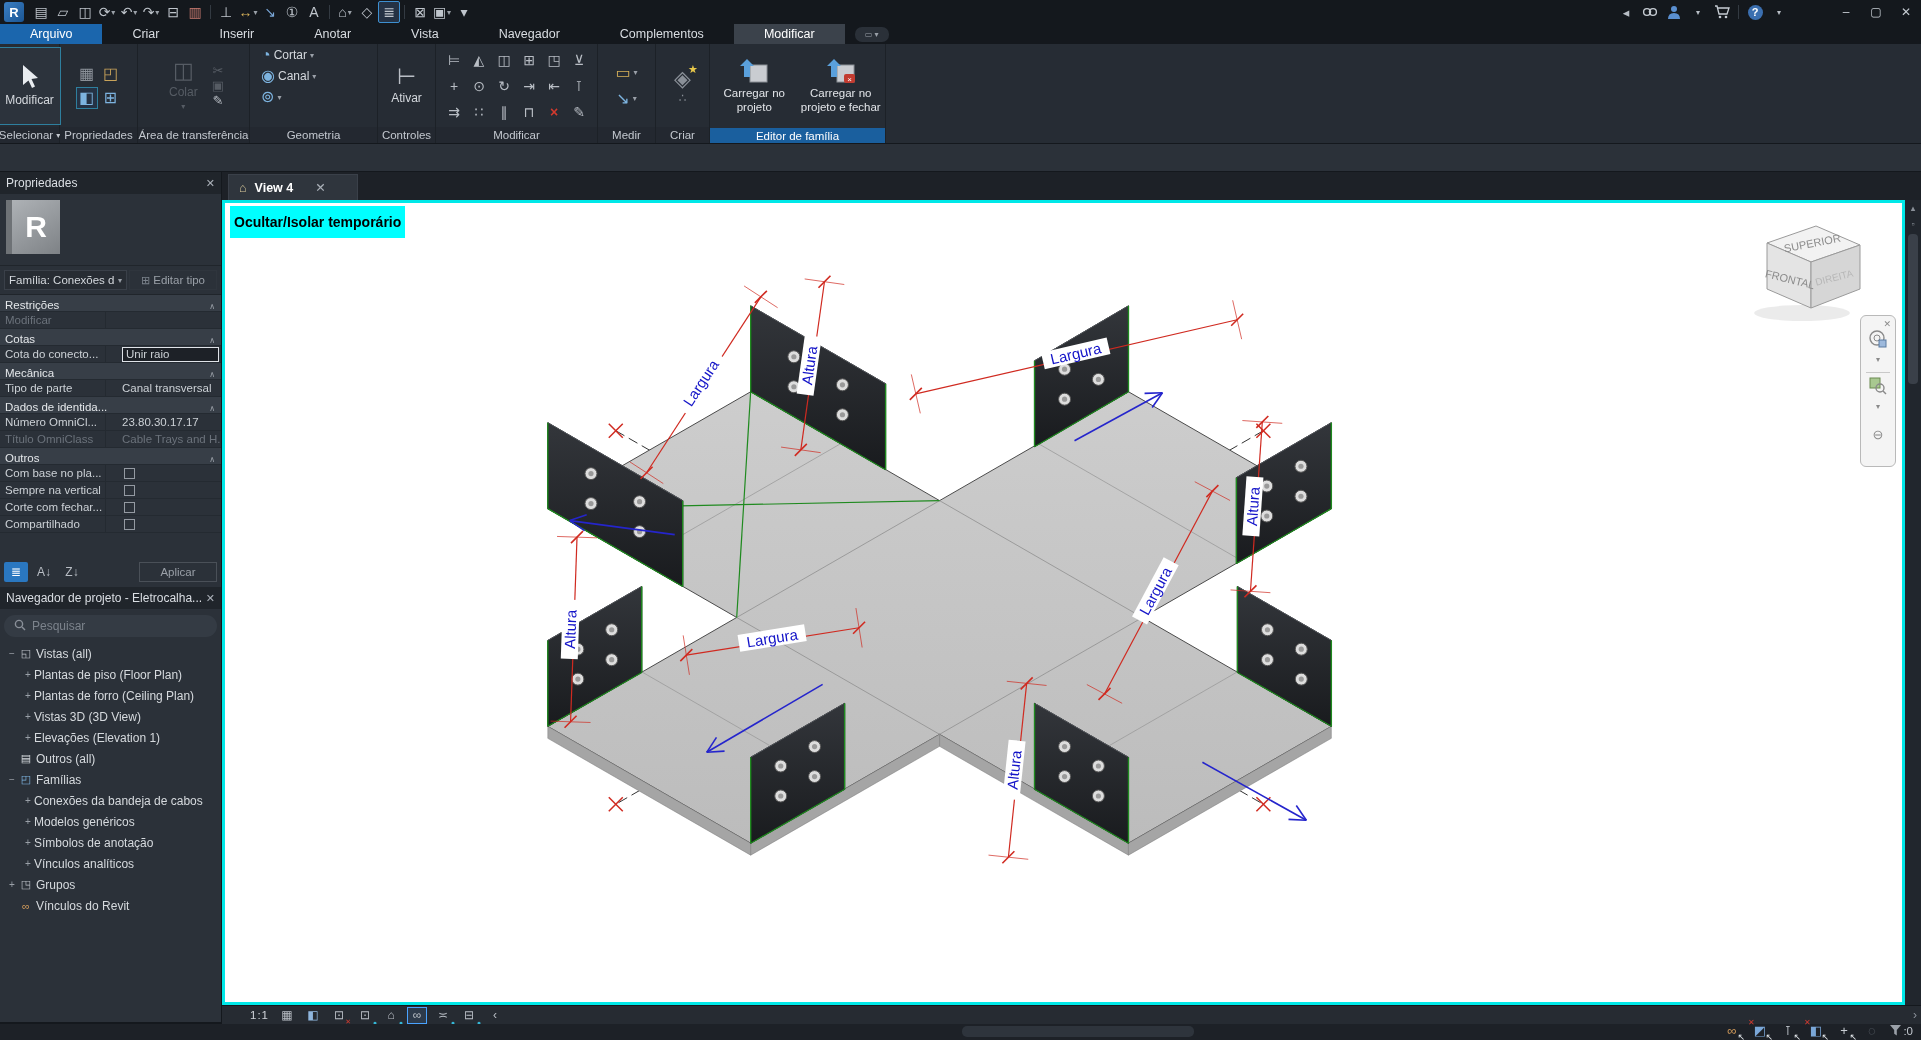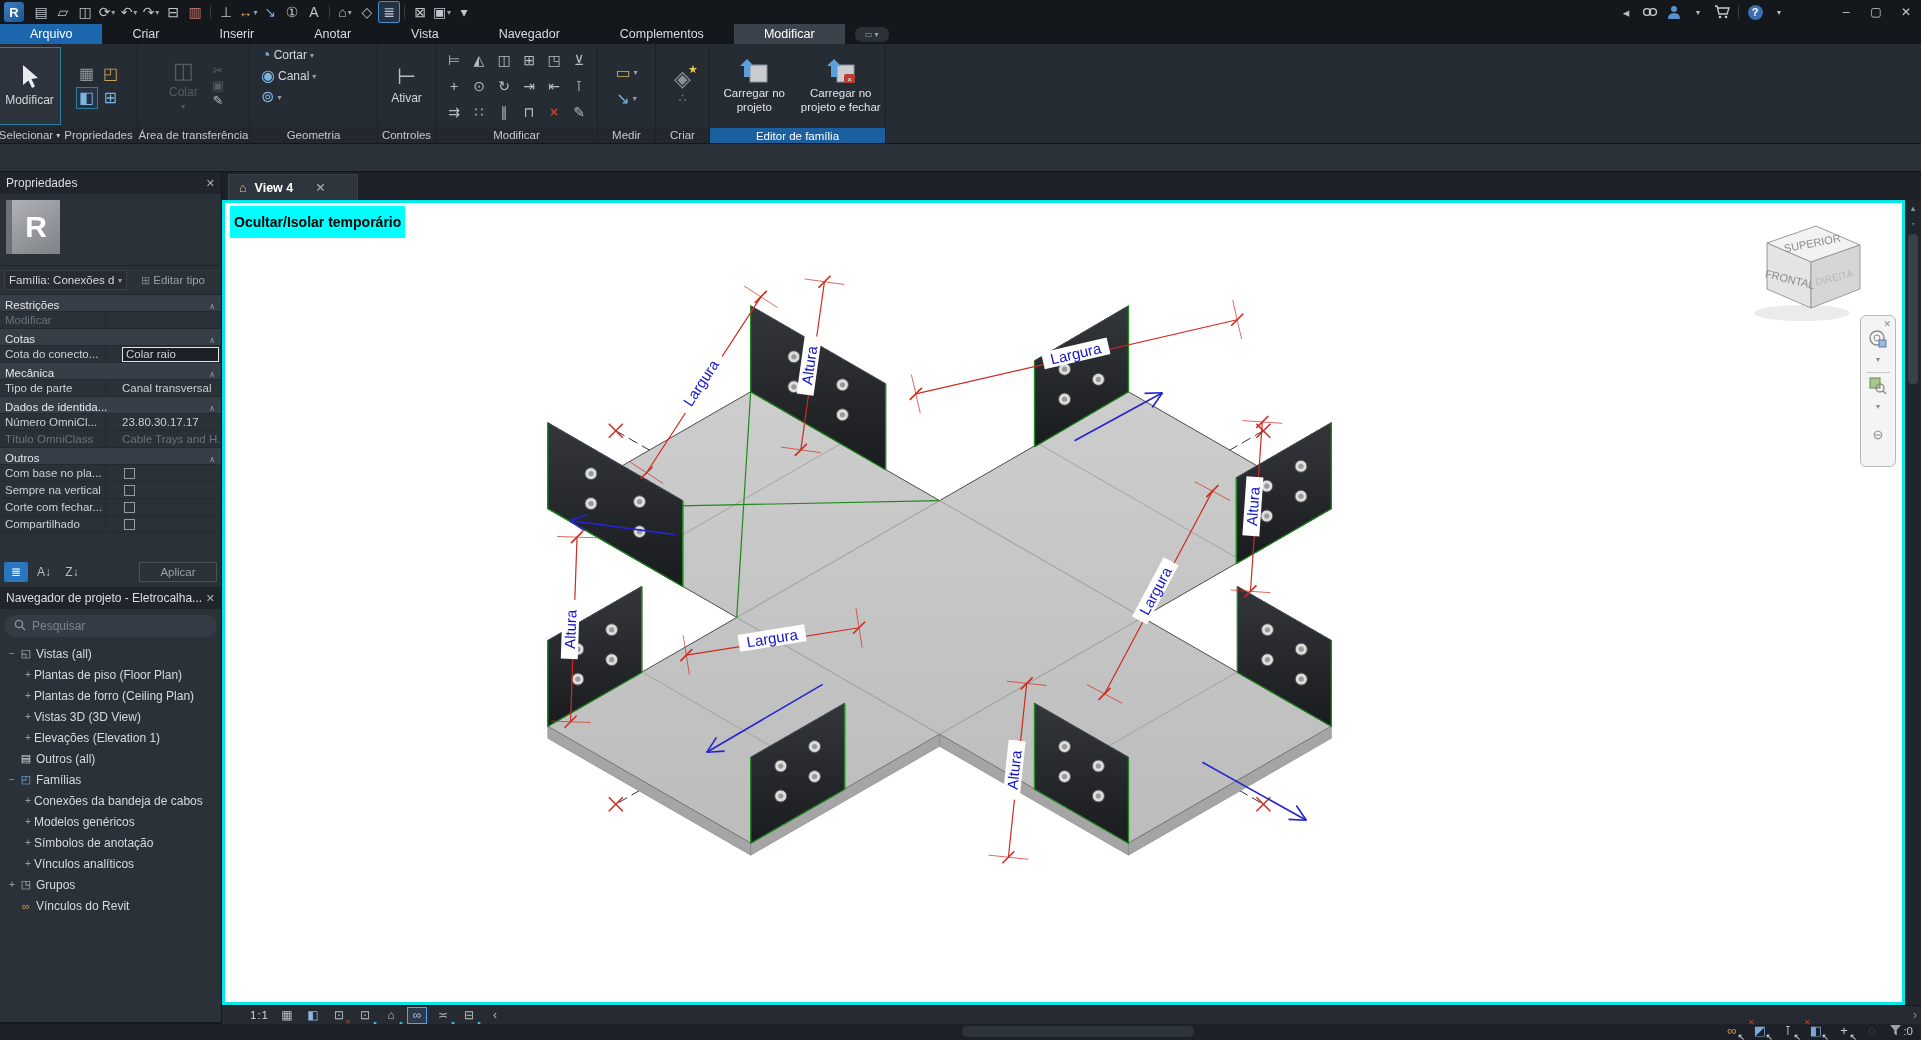--- a/index.html
+++ b/index.html
@@ -425,21 +425,21 @@
         <span class="lab">Modificar</span>
         <span class="val"></span>
       </div>
       <div class="prow section">
         <span>Cotas</span>
         <span class="chev">∧</span>
       </div>
       <div class="prow">
         <span class="lab">Cota do conecto...</span>
         <span class="val">
-          <span class="valbox">Colar raio</span>
+          <span class="valbox">Unir raio</span>
         </span>
       </div>
       <div class="prow section">
         <span>Mecânica</span>
         <span class="chev">∧</span>
       </div>
       <div class="prow">
         <span class="lab">Tipo de parte</span>
         <span class="val">Canal transversal</span>
       </div>

